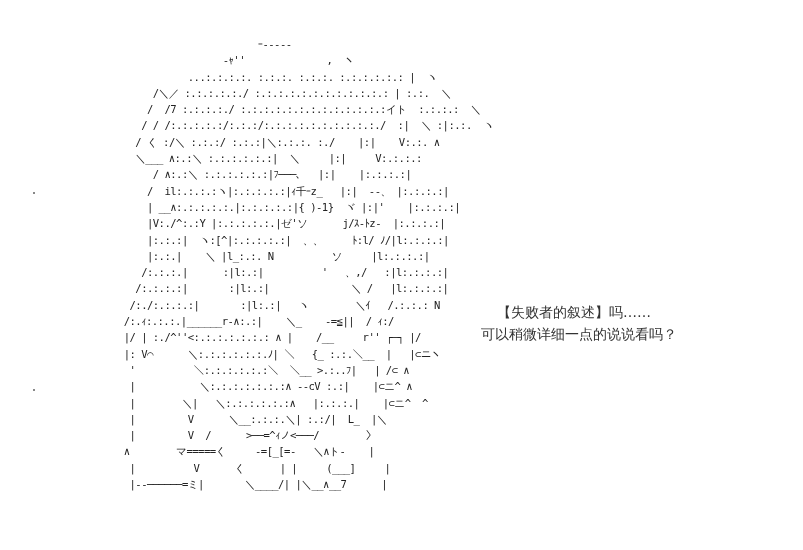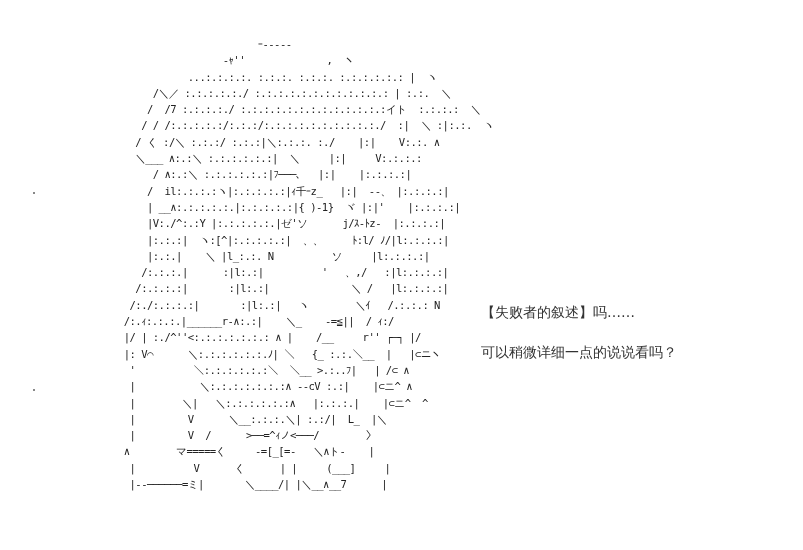--- a/index.html
+++ b/index.html
@@ -6,22 +6,22 @@
   body { width: 803px; height: 550px; position: relative; overflow: hidden; font-family: "DejaVu Sans", sans-serif; }
   .art {
     position: absolute; left: 112px; top: 36px;
     margin: 0; white-space: pre;
     font-family: "DejaVu Sans Mono", monospace;
     font-size: 10.6px; line-height: 16.3px; letter-spacing: -0.55px;
     color: #222;
   }
   .dot { position: absolute; width: 2px; height: 2px; background: #888; }
   .dialogue { position: absolute; left: 481px; font-size: 14px; color: #333; white-space: nowrap; }
-  .line1 { top: 304px; }
-  .line2 { top: 344px; }
+  .line1 { top: 304px; margin-left: 16px; }
+  .line2 { top: 326px; }
 </style>
 </head>
 <body>
 
 <div class="dot" style="left:33px;top:192px;"></div>
 <div class="dot" style="left:33px;top:389px;"></div>
 
 <pre class="art" id="art">                         ｰ----- 
                    -ｬ''              ,  ヽ
              ...:.:.:.:. :.:.:. :.:.:. :.:.:.:.:.: |  ヽ

